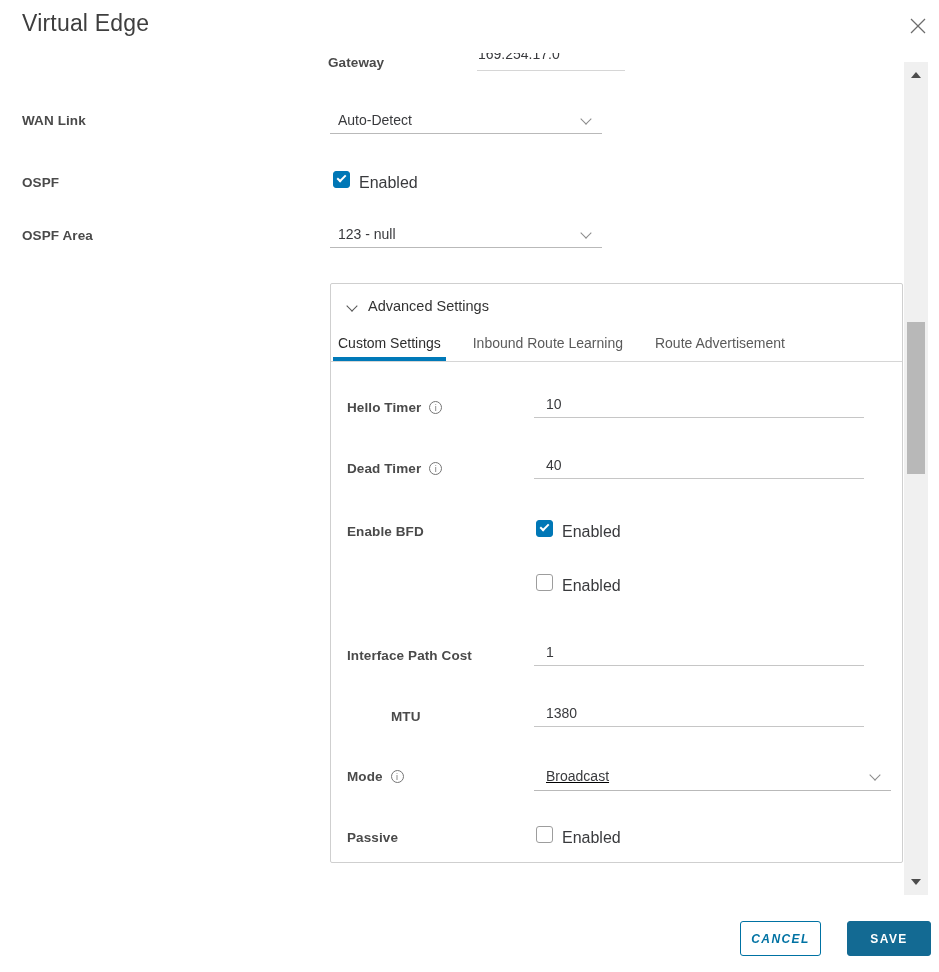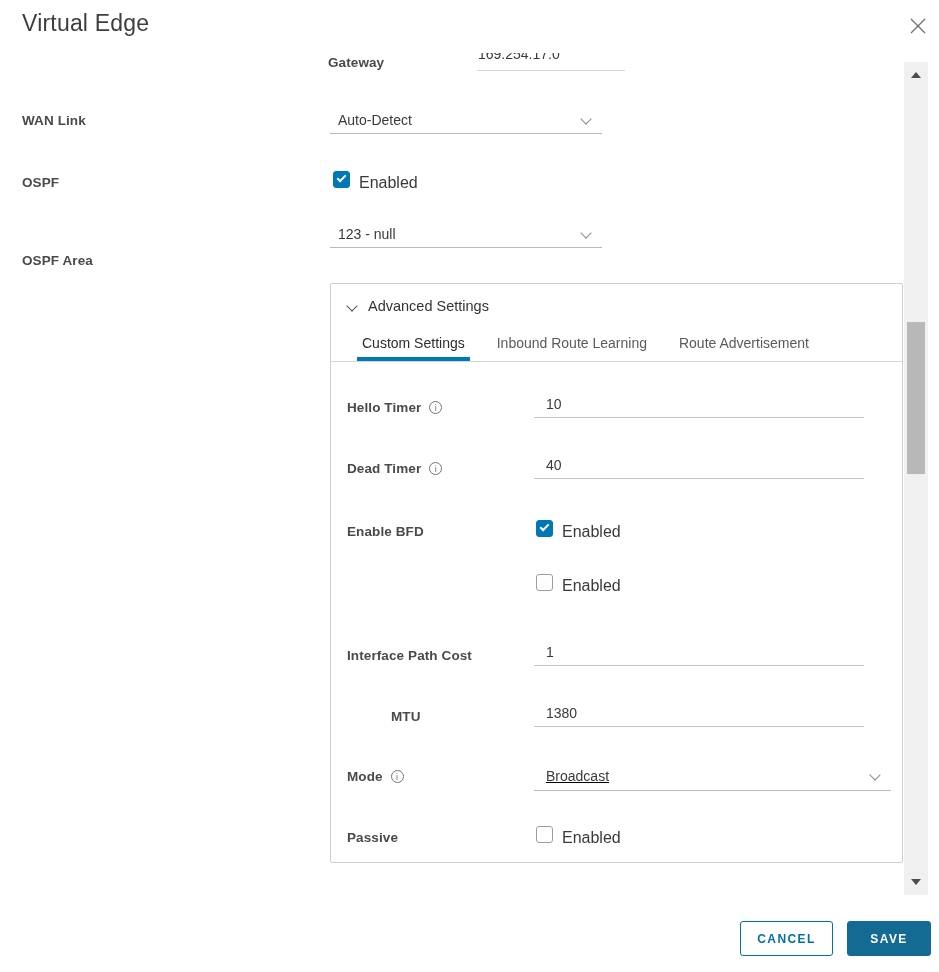--- a/index.html
+++ b/index.html
@@ -27,35 +27,35 @@
   .cb-check { display:none; width:9px; height:5px; border-left:2px solid #fff; border-bottom:2px solid #fff; transform:rotate(-45deg); margin:3px 0 0 3px; }
   .cb.checked .cb-check { display:block; }
   .cb-label { position:absolute; font-size:16px; color:#393a3d; }
 
   .panel { position:absolute; left:330px; top:283px; width:573px; height:580px; border:1px solid #cfcfcf; border-radius:2px; background:#fff; }
   .panel-header-chev { position:absolute; left:17px; top:18px; width:8px; height:8px; border-right:1.5px solid #565656; border-bottom:1.5px solid #565656; transform:rotate(45deg); }
   .panel-title { position:absolute; left:37px; top:14px; font-size:14.5px; color:#333; }
 
   .tabs { position:absolute; left:0; top:40px; width:100%; height:38px; border-bottom:1px solid #d6d6d6; display:flex; gap:22px; padding-left:2px; }
   .tab { display:flex; align-items:center; padding:4px 5px 0 5px; font-size:14px; color:#5a5a5a; border-bottom:4px solid transparent; cursor:pointer; white-space:nowrap; }
-  .tab.active { color:#2d2d2d; border-bottom-color:var(--accent,#0079B8);margin-left:24px; }
+  .tab.active { color:#2d2d2d; border-bottom-color:var(--accent,#0079B8); }
 
   .info-icon { display:inline-block; width:13px; height:13px; border:1px solid #757575; border-radius:50%; font-size:9px; line-height:12px; text-align:center; color:#757575; margin-left:8px; vertical-align:1px; font-weight:normal; }
   .info-icon::after { content:"i"; }
 
   .gw-clip { position:absolute; overflow:hidden; }
 
   .sb-track { position:absolute; left:904px; top:62px; width:24px; height:833px; background:#f0f0f0; }
   .sb-thumb { position:absolute; left:3px; top:260px; width:18px; height:152px; background:#b8b8b8; }
   .sb-up, .sb-down { position:absolute; left:7px; width:0; height:0; cursor:pointer; }
   .sb-up { top:10px; border-left:5px solid transparent; border-right:5px solid transparent; border-bottom:6px solid #4d4d4d; }
   .sb-down { bottom:10px; border-left:5px solid transparent; border-right:5px solid transparent; border-top:6px solid #4d4d4d; }
 
   .btn { position:absolute; top:921px; height:35px; border-radius:3px; font-family:"Liberation Sans",sans-serif; font-size:12px; font-weight:bold; letter-spacing:1.4px; display:flex; align-items:center; justify-content:center; cursor:pointer; }
-  .btn-cancel { left:740px; width:93px; background:#fff; border:1px solid var(--outline-button,#0072A3); color:var(--outline-button,#0072A3); }
+  .btn-cancel { left:740px; width:81px; background:#fff; border:1px solid var(--outline-button,#0072A3); color:var(--outline-button,#0072A3);font-style:italic; }
   .btn-save { left:847px; width:84px; background:var(--save-button,#136A93); border:1px solid var(--save-button,#136A93); color:#fff; }
 </style>
 </head>
 <body>
 
 <div class="dialog">
 
   <div class="title" style="left:22px;top:10px;">Virtual Edge</div>
   <div class="close-btn" style="left:907px;top:15px;">
     <svg width="22" height="22" viewBox="0 0 22 22">
@@ -75,21 +75,21 @@
     <span class="value">Auto-Detect</span>
     <span class="chev"></span>
   </div>
 
   <div class="flabel" style="left:22px;top:175px;">OSPF</div>
   <span class="cb checked" style="left:333px;top:171px;">
     <span class="cb-check"></span>
   </span>
   <div class="cb-label" style="left:359px;top:174px;">Enabled</div>
 
-  <div class="flabel" style="left:22px;top:228px;margin-top:25px;">OSPF Area</div>
+  <div class="flabel" style="left:22px;top:228px;">OSPF Area</div>
   <div class="select" style="left:330px;top:222px;width:272px;height:26px;">
     <span class="value">123 - null</span>
     <span class="chev"></span>
   </div>
 
   <div class="panel">
     <div style="position:absolute;left:0;top:0;width:100%;height:40px;cursor:pointer;">
       <span class="panel-header-chev"></span>
       <span class="panel-title">Advanced Settings</span>
     </div>

